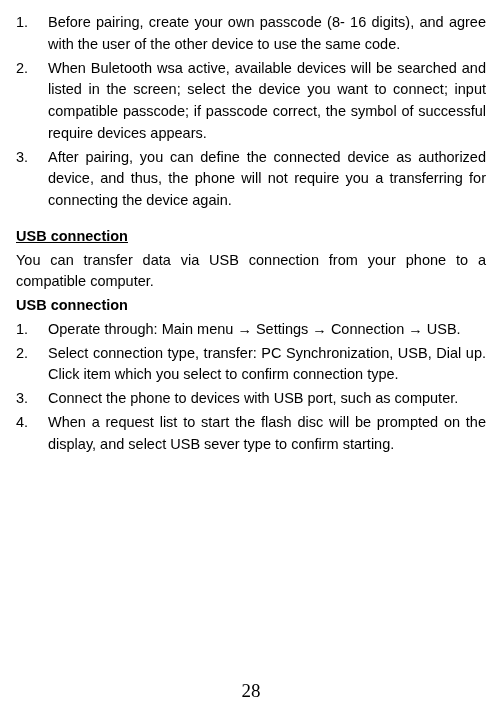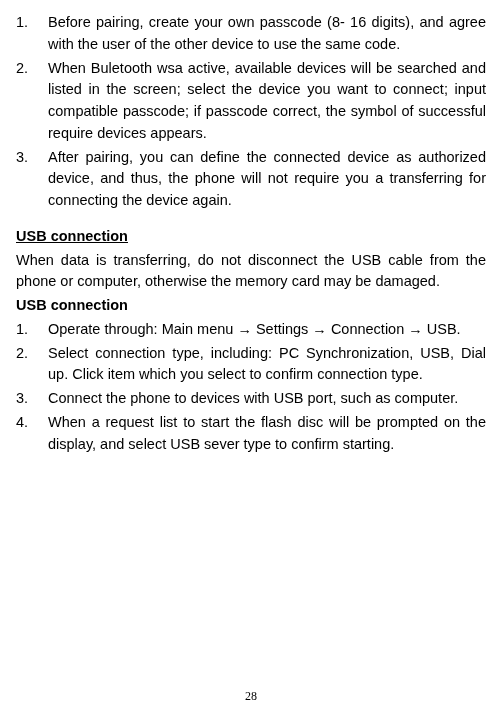--- a/index.html
+++ b/index.html
@@ -52,21 +52,21 @@
       text-align: justify;
       margin-bottom: 2px;
     }
     .page-number {
       position: absolute;
       bottom: 12px;
       left: 0;
       right: 0;
       text-align: center;
       font-family: "Times New Roman", serif;
-      font-size: 12px;
+      font-size: 19px;
     }
   </style>
 </head>
 <body>
 
 <div class="content">
 
   <ol class="numbered">
     <li>
       <span class="num">1.</span>
@@ -77,32 +77,32 @@
       <span class="txt">When Buletooth wsa active, available devices will be searched and listed in the screen; select the device you want to connect; input compatible passcode; if passcode correct, the symbol of successful require devices appears.</span>
     </li>
     <li>
       <span class="num">3.</span>
       <span class="txt">After pairing, you can define the connected device as authorized device, and thus, the phone will not require you a transferring for connecting the device again.</span>
     </li>
   </ol>
 
   <div class="section-heading">USB connection</div>
 
-  <p class="body">When data is transferring, do not disconnect the USB cable from the phone or computer, otherwise the memory card may be damaged.</p>
+  <p class="body">You can transfer data via USB connection from your phone to a compatible computer.</p>
 
   <div class="sub-heading">USB connection</div>
 
   <ol class="numbered">
     <li>
       <span class="num">1.</span>
       <span class="txt">Operate through: Main menu → Settings → Connection → USB.</span>
     </li>
     <li>
       <span class="num">2.</span>
-      <span class="txt">Select connection type, including: PC Synchronization, USB, Dial up. Click item which you select to confirm connection type.</span>
+      <span class="txt">Select connection type, transfer: PC Synchronization, USB, Dial up. Click item which you select to confirm connection type.</span>
     </li>
     <li>
       <span class="num">3.</span>
       <span class="txt">Connect the phone to devices with USB port, such as computer.</span>
     </li>
     <li>
       <span class="num">4.</span>
       <span class="txt">When a request list to start the flash disc will be prompted on the display, and select USB sever type to confirm starting.</span>
     </li>
   </ol>

